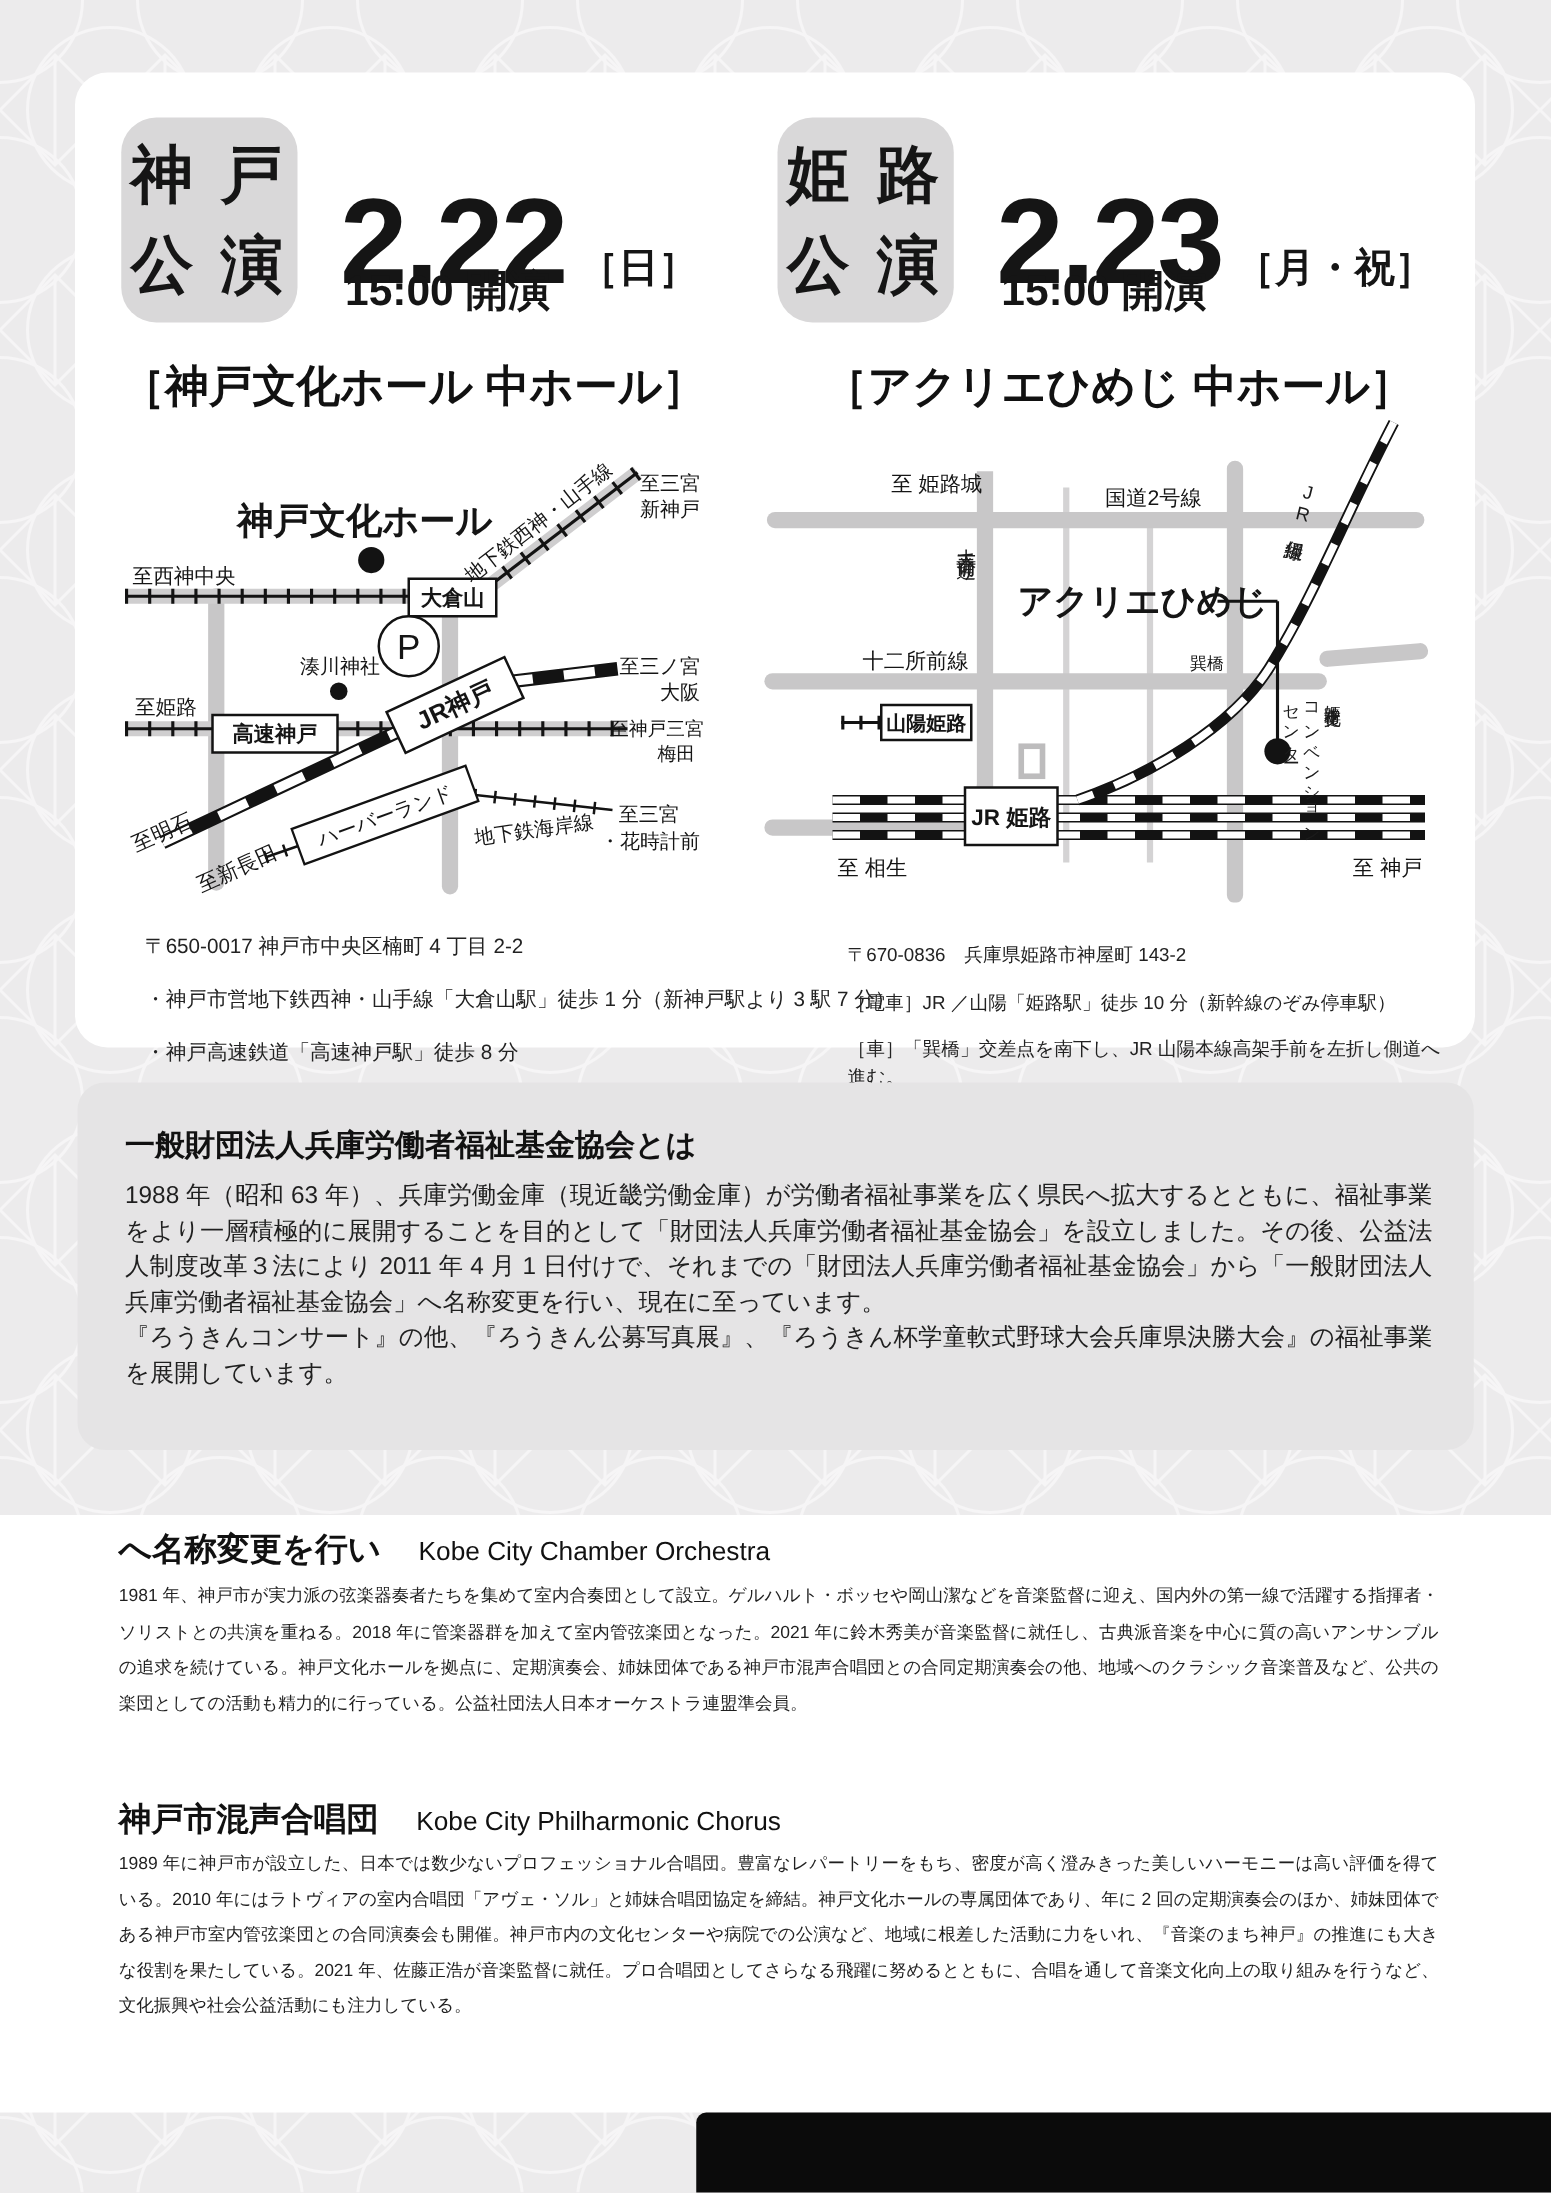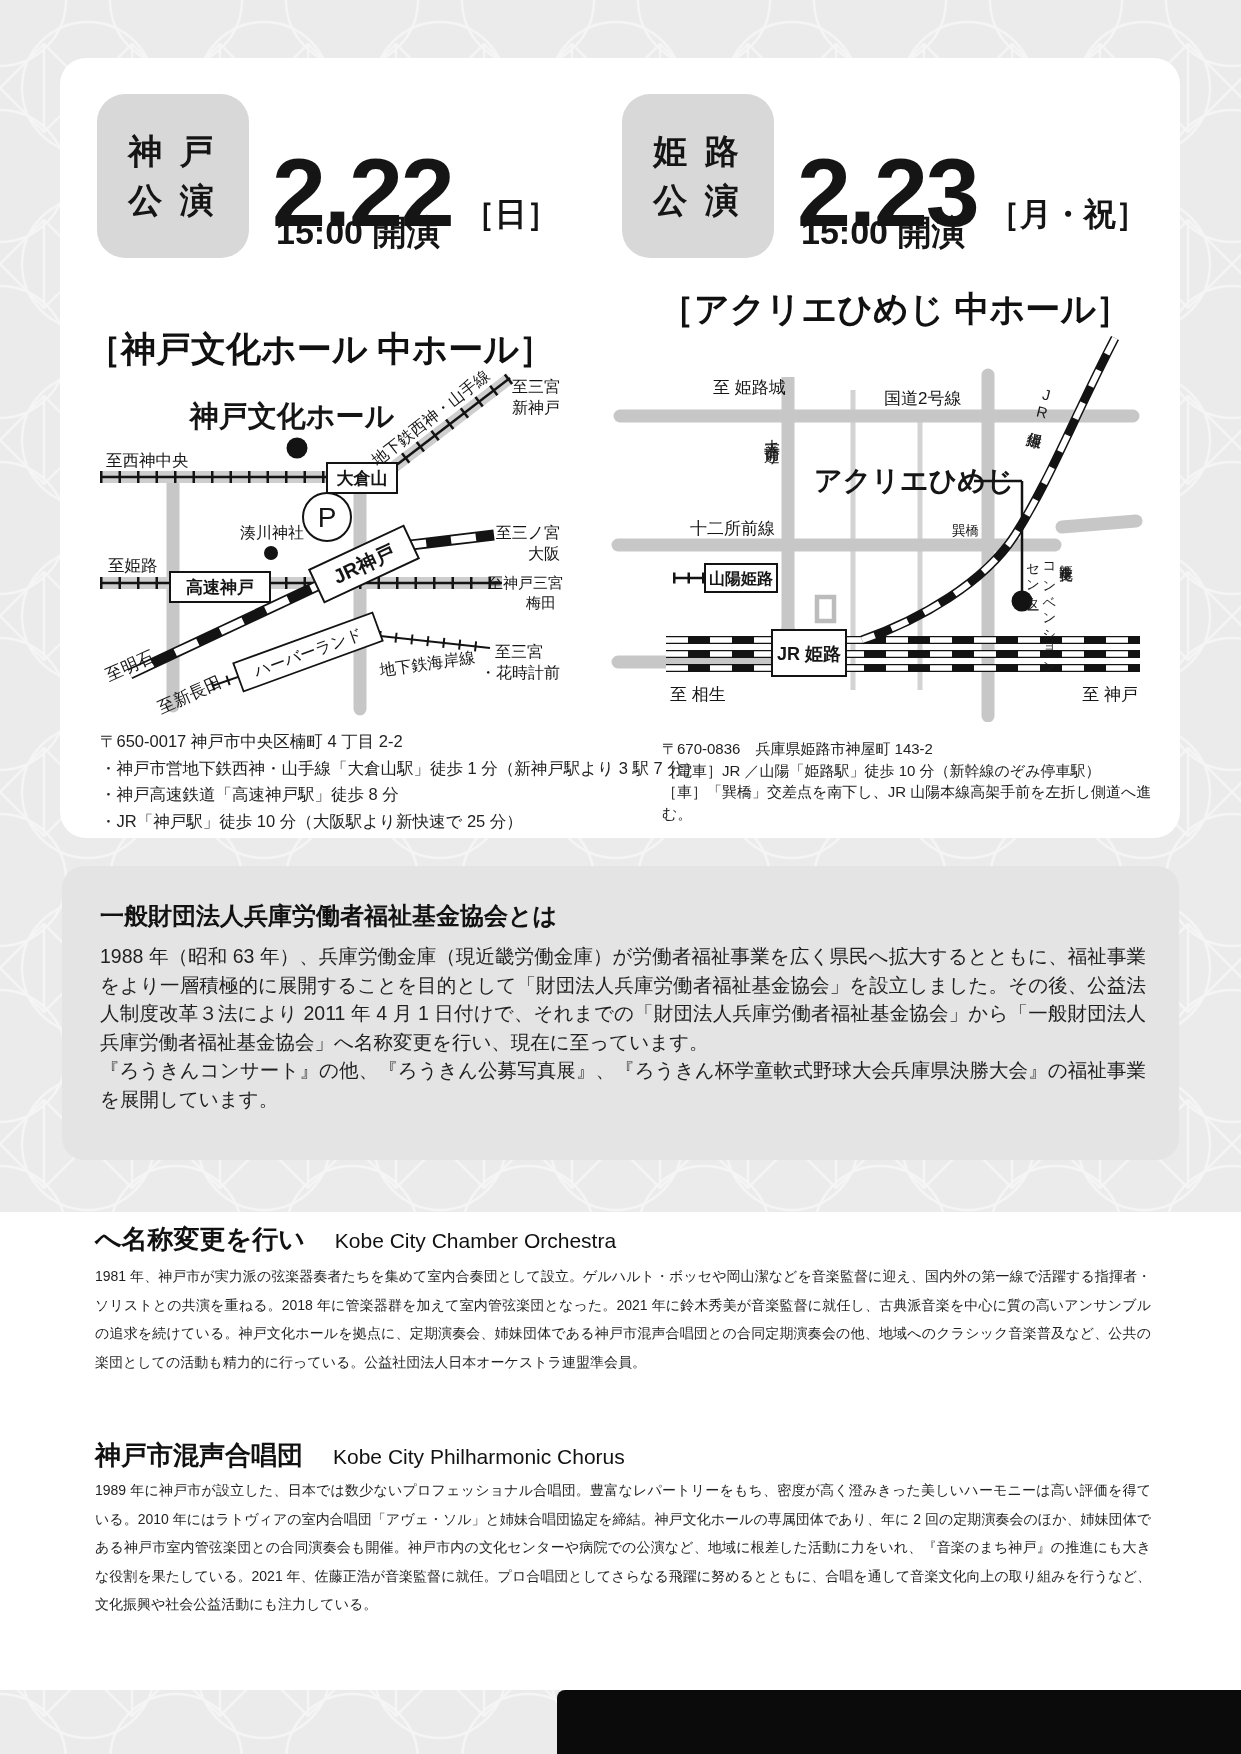--- a/index.html
+++ b/index.html
@@ -11,33 +11,33 @@
   }
   .abs{position:absolute;}
   
   #bg-pattern{position:absolute;left:0;top:0;z-index:0;}
   
   .top-card{
     left:60px;top:58px;width:1120px;height:780px;
     background:#ffffff;border-radius:26px;z-index:1;
   }
   .badge{
-    width:152px;height:164px;border-radius:28px;background:#d9d8d9;
+    width:141px;height:164px;border-radius:28px;background:#d9d8d9;
     display:flex;flex-direction:column;align-items:center;justify-content:center;
-    font-size:34px;font-weight:700;line-height:1.45;letter-spacing:4px;color:#151515;
+    font-size:50px;font-weight:700;line-height:1.45;letter-spacing:4px;color:#151515;
   }
   .date-row{display:flex;align-items:flex-end;white-space:nowrap;}
   .date-big{font-size:97px;font-weight:800;line-height:1;letter-spacing:-2px;color:#151515;margin-top:22px;}
   .date-day{font-size:32px;font-weight:700;margin-left:10px;margin-bottom:4px;color:#151515;}
   .time{font-size:34px;font-weight:700;color:#151515;white-space:nowrap;}
   .venue{
     margin:0;font-size:35px;font-weight:800;color:#111;
     text-align:center;white-space:nowrap;
   }
-  .addr p{margin:0;}
+  .addr p{margin:16px;}
   .addr-kobe{font-size:16.5px;line-height:26.5px;color:#222;}
   .addr-himeji{font-size:15px;line-height:21.5px;color:#222;}
   .addr-himeji .indent{padding-left:40px;}
   .map-box{position:absolute;}
   .map-box svg{display:block;}
   svg text{fill:#151515;}
   .sta-label{font-weight:600;}
   .v-label{
     position:absolute;writing-mode:vertical-rl;text-orientation:upright;
     color:#1b1b1b;white-space:nowrap;
@@ -88,21 +88,21 @@
 
   <div class="abs badge" style="left:37px;top:36px;">
     <span>神 戸</span>
     <span>公 演</span>
   </div>
   <div class="abs date-row" style="left:212px;top:64px;">
     <span class="date-big">2.22</span>
     <span class="date-day">［日］</span>
   </div>
   <div class="abs time" style="left:216px;top:152px;">15:00 開演</div>
-  <h2 class="abs venue" style="left:10px;top:228px;width:500px;margin-top:40px;">［神戸文化ホール 中ホール］</h2>
+  <h2 class="abs venue" style="left:21px;top:228px;width:500px;">［神戸文化ホール 中ホール］</h2>
 
   <div class="map-box" style="left:22px;top:268px;width:485px;height:390px;">
     <svg viewBox="0 0 485 390" width="485" height="390">
       <g>
         <line x1="91" y1="151" x2="91" y2="380" stroke="#c8c7c8" stroke-width="13" stroke-linecap="round"></line>
         <line x1="278" y1="151" x2="278" y2="383" stroke="#c8c7c8" stroke-width="13" stroke-linecap="round"></line>
       </g>
       <g>
         <path d="M18,151 H250" stroke="#cfcecf" stroke-width="12" fill="none"></path>
         <path d="M308,144 L428,52" stroke="#cfcecf" stroke-width="12" fill="none"></path>

